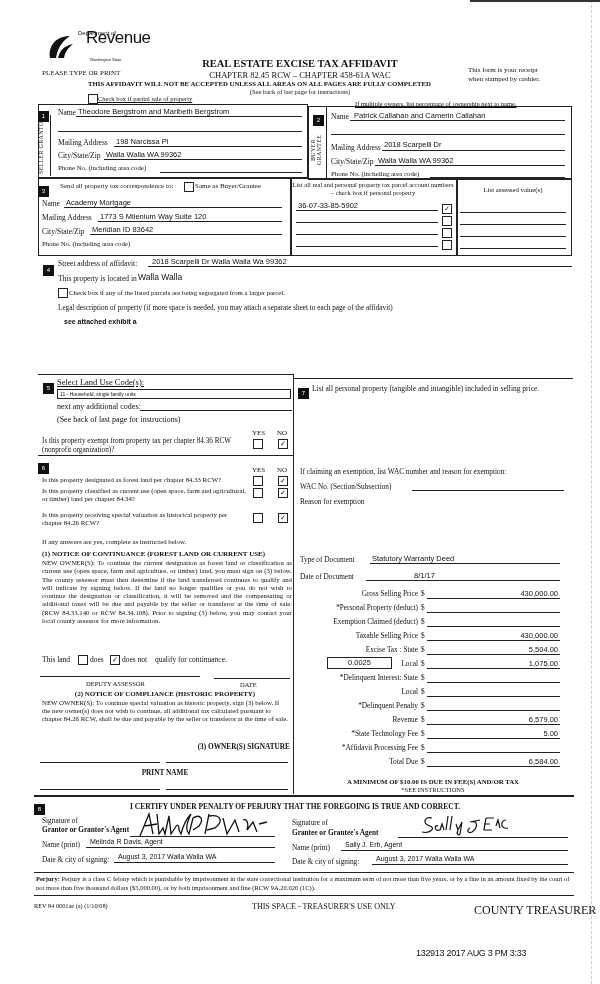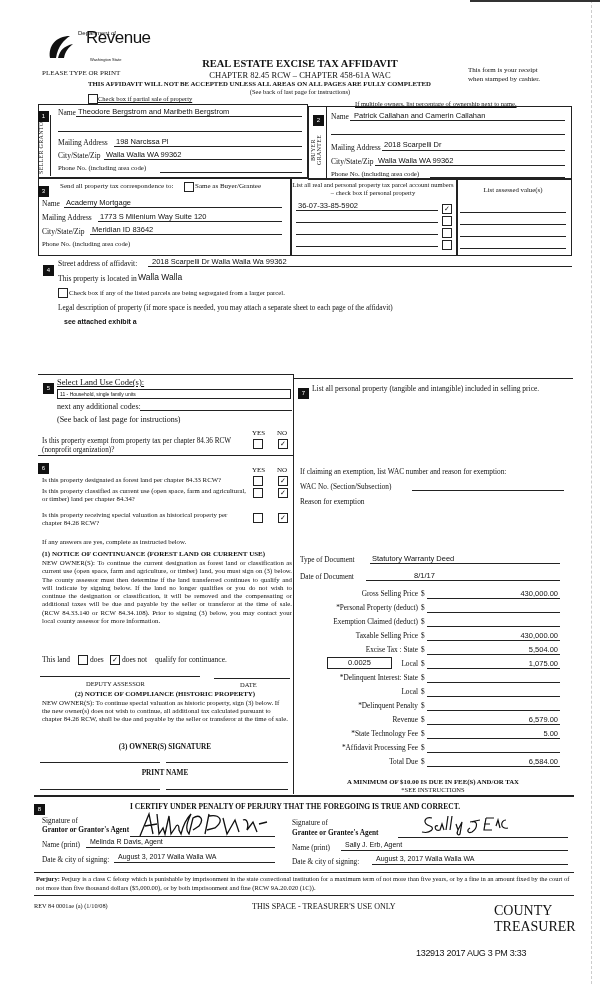--- a/index.html
+++ b/index.html
@@ -176,21 +176,21 @@
 <div class="cb" style="left:110px;top:655px;">✓</div>
 <span class="abs lbl" style="left:122px;top:655px;">does not</span>
 <span class="abs lbl" style="left:155px;top:655px;">qualify for continuance.</span>
 
 <div class="line" style="left:40px;top:676px;width:160px;"></div>
 <div class="line" style="left:214px;top:678px;width:76px;"></div>
 <span class="abs" style="left:86px;top:680px;font-size:6.5px;">DEPUTY ASSESSOR</span>
 <span class="abs" style="left:240px;top:681px;font-size:6.5px;">DATE</span>
 <div class="abs bold" style="left:40px;width:250px;text-align:center;top:690px;font-size:7px;">(2) NOTICE OF COMPLIANCE (HISTORIC PROPERTY)</div>
 <div class="abs" style="left:42px;top:699px;width:246px;font-size:6.8px;line-height:8px;">NEW OWNER(S): To continue special valuation as historic property, sign (3) below. If the new owner(s) does not wish to continue, all additional tax calculated pursuant to chapter 84.26 RCW, shall be due and payable by the seller or transferor at the time of sale.</div>
-<div class="abs bold" style="left:40px;width:250px;text-align:center;top:742px;font-size:7.3px;">(3) OWNER(S) SIGNATURE</div>
+<div class="abs bold" style="left:40px;width:250px;text-align:right;top:742px;font-size:7.3px;">(3) OWNER(S) SIGNATURE</div>
 <div class="line" style="left:40px;top:762px;width:120px;"></div>
 <div class="line" style="left:166px;top:762px;width:122px;"></div>
 <div class="abs bold" style="left:40px;width:250px;text-align:center;top:768px;font-size:7.3px;">PRINT NAME</div>
 <div class="line" style="left:40px;top:789px;width:120px;"></div>
 <div class="line" style="left:166px;top:789px;width:122px;"></div>
 
 <div class="abs" style="left:293px;top:374px;width:0;height:420px;border-left:1px solid #222;"></div>
 
 <div class="abs" style="left:293px;top:378px;width:280px;height:0;border-top:1px solid #222;"></div>
 <div class="abs" style="left:298px;top:381px;"><span class="num">7</span></div>
@@ -325,17 +325,17 @@
 <div class="line" style="left:372px;top:864px;width:196px;"></div>
 
 <div class="abs" style="left:34px;top:872px;width:540px;height:0;border-top:1px solid #222;"></div>
 <div class="abs" style="left:36px;top:875px;width:536px;font-size:6.5px;line-height:8.5px;">
   <span class="bold">Perjury:</span>
   <span>Perjury is a class C felony which is punishable by imprisonment in the state correctional institution for a maximum term of not more than five years, or by a fine in an amount fixed by the court of not more than five thousand dollars ($5,000.00), or by both imprisonment and fine (RCW 9A.20.020 (1C)).</span>
 </div>
 <div class="abs" style="left:34px;top:895px;width:540px;height:0;border-top:1px solid #222;"></div>
 <span class="abs" style="left:34px;top:902px;font-size:6.3px;">REV 84 0001ae (a) (1/10/08)</span>
 <span class="abs" style="left:252px;top:902px;font-size:8px;">THIS SPACE - TREASURER'S USE ONLY</span>
-<span class="abs" style="left:474px;top:903px;font-size:14px;margin-left:20px;">COUNTY TREASURER</span>
+<span class="abs" style="left:474px;top:903px;font-size:12px;">COUNTY TREASURER</span>
 <span class="abs sans" style="left:416px;top:948px;font-size:9px;letter-spacing:-0.3px;">132913 2017 AUG 3 PM 3:33</span>
 
 <div class="abs" style="left:591px;top:0;width:1px;height:984px;border-left:1px dashed #ccc;"></div>
 <div class="abs" style="left:470px;top:0;width:130px;height:2px;background:#333;"></div>
 
 </body></html>

